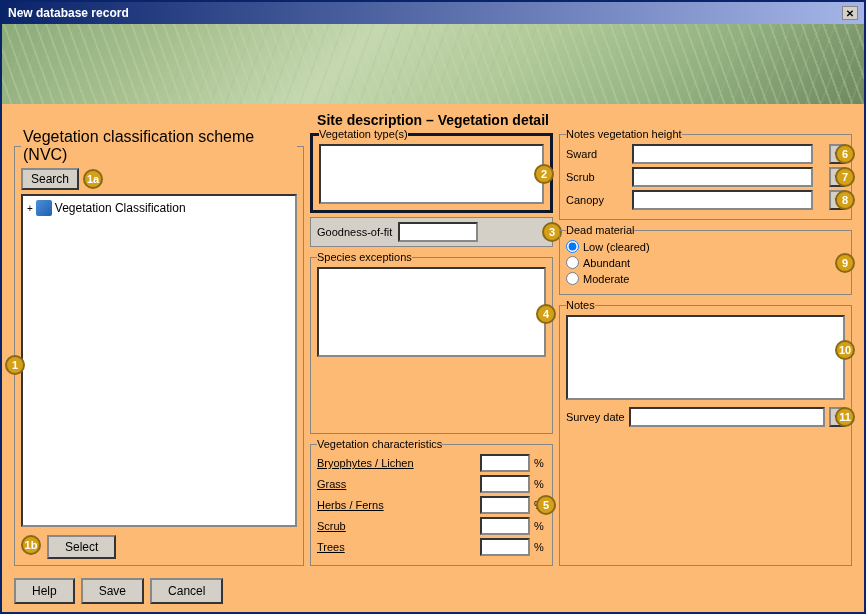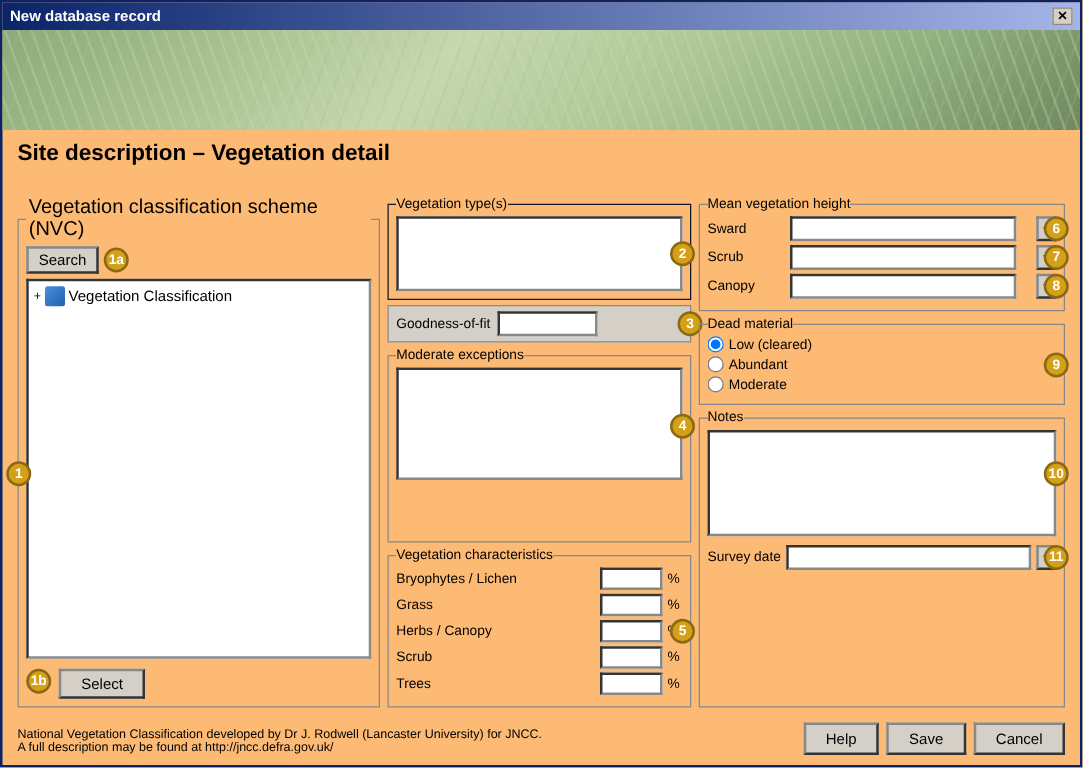--- a/index.html
+++ b/index.html
@@ -81,24 +81,25 @@
     }
 
     .content {
       flex: 1;
       padding: 8px 12px;
       display: flex;
       flex-direction: column;
     }
 
     .section-title {
-      font-size: 18px;
+      font-size: 14px;
       font-weight: bold;
-      margin-bottom: 24px;
+      margin-bottom: 0;
       color: #000;
+      text-align: center;
     }
 
     .main-grid {
       display: grid;
       grid-template-columns: 290px 1fr 1fr;
       gap: 6px;
       flex: 1;
     }
 
     
@@ -188,21 +189,21 @@
     }
 
     
     .mid-col {
       display: flex;
       flex-direction: column;
       gap: 4px;
     }
 
     .veg-type-fieldset {
-      border: 1px solid #0f172a;
+      border: 3px solid #0f172a;
       padding: 4px 6px 6px 6px;
     }
 
     .veg-type-fieldset legend {
       font-size: 11px;
     }
 
     .veg-type-area {
       border: 2px inset #888;
       background: white;
@@ -239,20 +240,21 @@
     .char-row {
       display: flex;
       align-items: center;
       gap: 4px;
       margin-bottom: 3px;
     }
 
     .char-label {
       flex: 1;
       font-size: 11px;
+      text-decoration: underline;
     }
 
     .char-input {
       width: 50px;
       height: 18px;
       border: 2px inset #888;
       background: white;
     }
 
     .char-pct {
@@ -475,42 +477,42 @@
           </div>
         </fieldset>
 
         <div class="goodness-wrapper pos-relative">
           <span style="font-size:11px; margin-right:6px;">Goodness-of-fit</span>
           <input class="goodness-input" type="text" style="">
           <div class="badge" style="position:absolute; right:-10px; top:50%; transform:translateY(-50%);">3</div>
         </div>
 
         <fieldset class="species-fieldset pos-relative">
-          <legend>Moderate exceptions</legend>
+          <legend>Species exceptions</legend>
           <div style="position:relative;">
             <textarea class="notes-area" style="height: 90px; width: 100%;"></textarea>
             <div class="badge" style="position:absolute; right:-10px; top:50%; transform:translateY(-50%);">4</div>
           </div>
         </fieldset>
 
         <fieldset class="veg-char-fieldset pos-relative">
           <legend>Vegetation characteristics</legend>
           <div style="position:relative;">
             <div class="char-row">
               <span class="char-label">Bryophytes / Lichen</span>
               <input class="char-input" type="text" style="">
               <span class="char-pct">%</span>
             </div>
             <div class="char-row">
               <span class="char-label">Grass</span>
               <input class="char-input" type="text" style="">
               <span class="char-pct">%</span>
             </div>
             <div class="char-row">
-              <span class="char-label">Herbs / Canopy</span>
+              <span class="char-label">Herbs / Ferns</span>
               <input class="char-input" type="text" style="">
               <span class="char-pct">%</span>
             </div>
             <div class="char-row">
               <span class="char-label">Scrub</span>
               <input class="char-input" type="text" style="">
               <span class="char-pct">%</span>
             </div>
             <div class="char-row">
               <span class="char-label">Trees</span>
@@ -518,21 +520,21 @@
               <span class="char-pct">%</span>
             </div>
             <div class="badge" style="position:absolute; right:-10px; top:50%; transform:translateY(-50%);">5</div>
           </div>
         </fieldset>
       </div>
 
       <div class="right-col">
 
         <fieldset class="mvh-fieldset pos-relative">
-          <legend>Mean vegetation height</legend>
+          <legend>Notes vegetation height</legend>
           <div class="mvh-row pos-relative">
             <span class="mvh-label">Sward</span>
             <input class="mvh-input" type="text" style="">
             <div class="mvh-dropdown">▼</div>
             <div class="badge" style="position:absolute; right:-10px; top:50%; transform:translateY(-50%);">6</div>
           </div>
           <div class="mvh-row pos-relative">
             <span class="mvh-label">Scrub</span>
             <input class="mvh-input" type="text" style="">
             <div class="mvh-dropdown">▼</div>
@@ -576,23 +578,19 @@
             <input class="survey-input" type="text" style="">
             <div class="survey-btn">▼</div>
             <div class="badge" style="position:absolute; right:-10px; top:50%; transform:translateY(-50%);">11</div>
           </div>
         </fieldset>
       </div>
     </div>
   </div>
 
   <div class="bottom-bar">
-    <div class="bottom-note">
-      <div>National Vegetation Classification developed by Dr J. Rodwell (Lancaster University) for JNCC.</div>
-      <div>A full description may be found at http://jncc.defra.gov.uk/</div>
-    </div>
     <div class="action-buttons">
       <button class="action-btn">Help</button>
       <button class="action-btn">Save</button>
       <button class="action-btn">Cancel</button>
     </div>
   </div>
 </div>
 
 </body></html>

